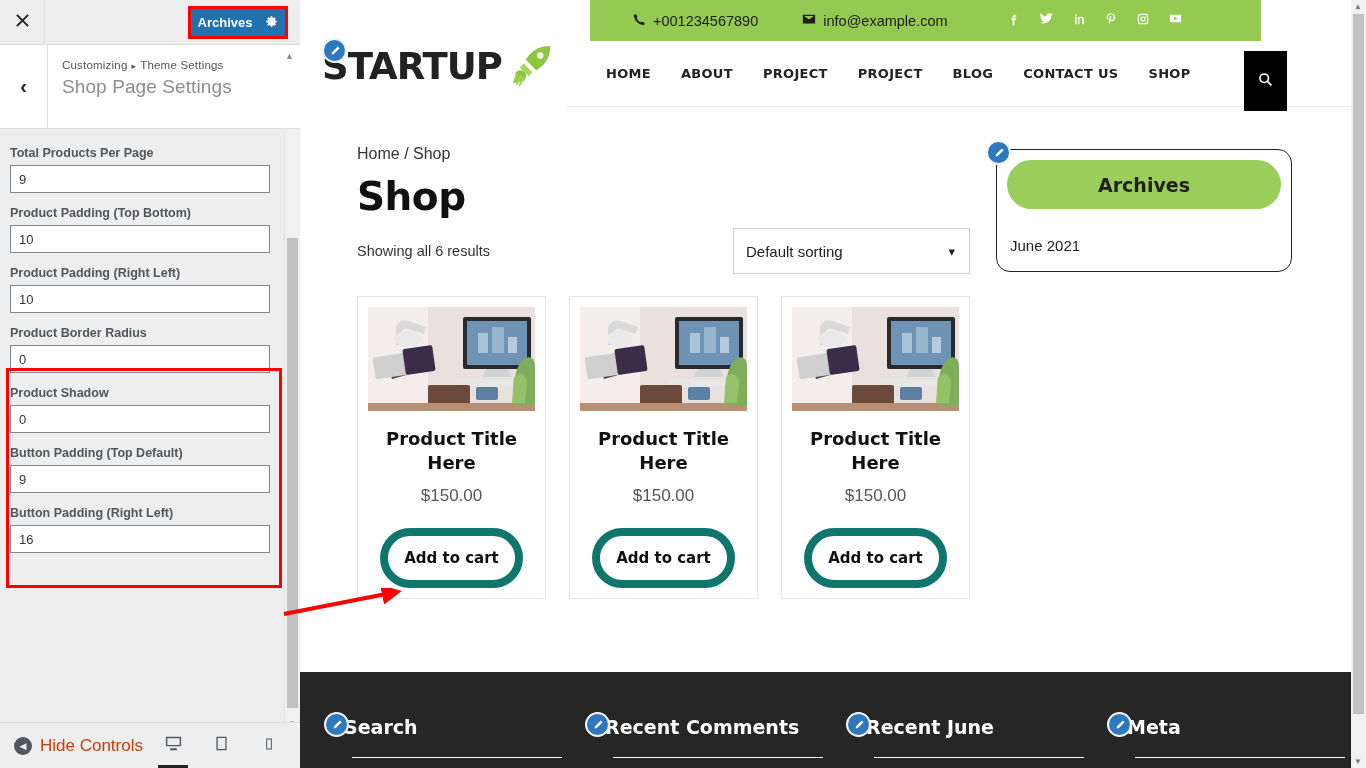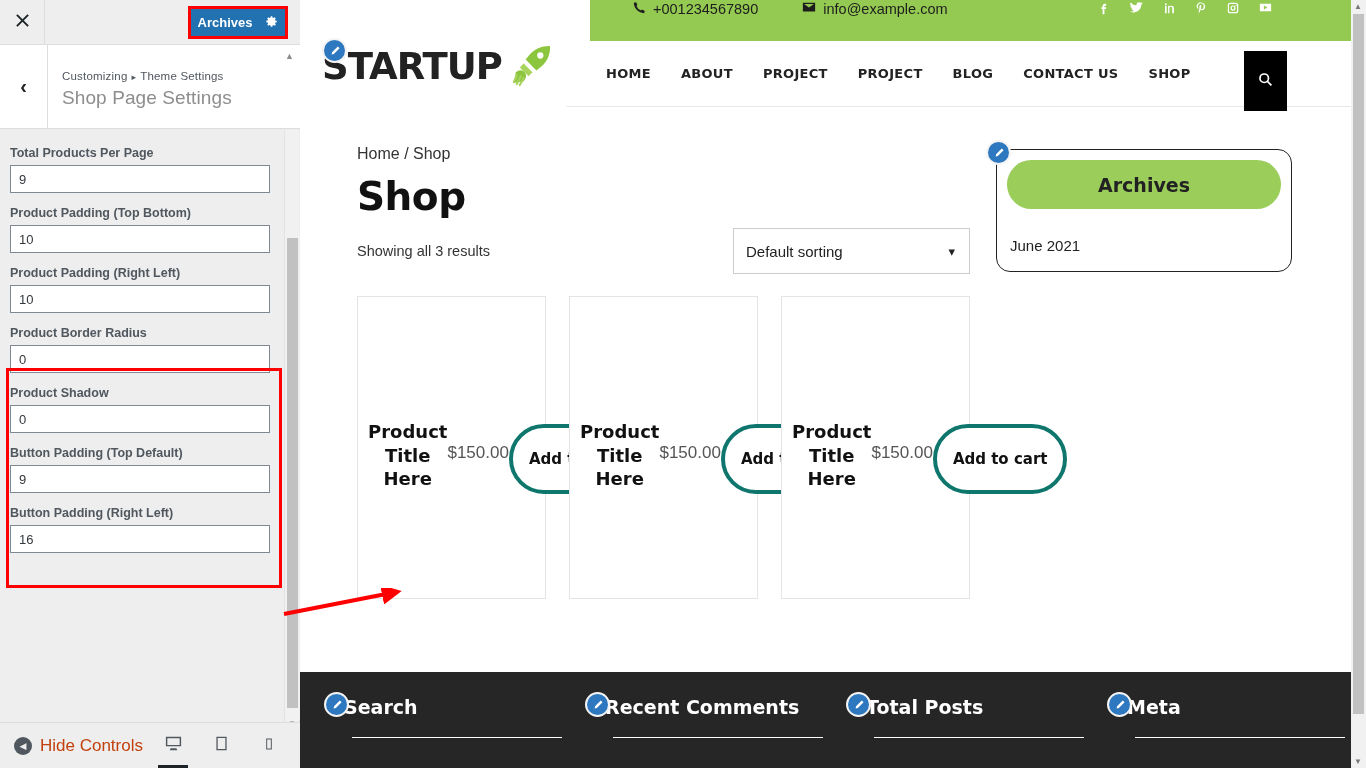--- a/index.html
+++ b/index.html
@@ -58,21 +58,21 @@
     position: relative;
   }
   .cz-back {
     width: 48px;
     display: flex; align-items: center; justify-content: center;
     border-right: 1px solid #ddd;
     background: #fff;
     cursor: pointer;
     font-size: 20px; color: #222; font-weight: bold;
   }
-  .cz-titles { padding: 25px 0 0 14px; flex: 1; }
+  .cz-titles { padding: 14px 0 0 14px; flex: 1; }
   .cz-crumb {
     font-size: 11.5px; color: #50575e; letter-spacing: .2px;
   }
   .cz-crumb .sep { margin: 0 4px; font-size: 9px; }
   .cz-panel-title {
     font-size: 19px; color: #8d8d8d; font-weight: 400;
     margin-top: 5px; letter-spacing: .1px;
   }
   .cz-header-scrollup {
     position: absolute; right: 6px; top: 6px;
@@ -178,23 +178,23 @@
   .pv-scroll-thumb {
     position: absolute; left: 2px; top: 14px;
     width: 11px; height: 700px;
     background: #c1c1c1;
   }
   .pv-scroll-up { position: absolute; left: 3px; top: 2px; font-size: 8px; color: #777; }
   .pv-scroll-down { position: absolute; left: 3px; bottom: 2px; font-size: 8px; color: #777; }
 
   
   .site-topbar {
-    height: 41px; width: 1051px;
+    height: 41px; width: 961px;
     background: #94ca52;
-    display: flex; align-items: flex-start;
+    display: flex; align-items: center;
     position: relative;
   }
   .tb-contact {
     display: flex; align-items: center; gap: 44px;
     margin-left: 333px;
   }
   .tb-item {
     display: flex; align-items: center; gap: 7px;
     color: #1d1d1d; font-size: 14.5px;
   }
@@ -284,21 +284,21 @@
   
   .product-grid {
     display: flex; gap: 23px;
     margin-top: 22px;
   }
   .product-card {
     width: 189px; height: 303px;
     border: 1px solid #e4e4e4;
     background: #fff;
     padding: 10px;
-    display: flex; flex-direction: row; align-items: center;
+    display: flex; flex-direction: column; align-items: center;
     position: relative;
   }
   .product-img {
     width: 167px; height: 113px;
     border-radius: 0;
     overflow: hidden;
     position: relative;
     background: #d8cfcb;
   }
   .product-title {
@@ -306,26 +306,26 @@
     font-size: 18px; font-weight: bold; color: #111;
     text-align: center; line-height: 1.33;
     margin-top: 16px;
   }
   .product-price {
     font-size: 17px; color: #555;
     margin-top: 11px;
   }
   .add-to-cart {
     margin-top: 22px;
-    border: 4px solid #0f766e;
+    border: 8px solid #0f766e;
     background: #fff;
     color: #111;
     font-family: "DejaVu Sans", sans-serif;
     font-size: 15px; font-weight: bold;
-    padding: 22px 16px;
+    padding: 13px 16px;
     border-radius: 50px;
     cursor: pointer;
     white-space: nowrap;
   }
 
   
   .archives-widget {
     position: absolute; left: 696px; top: 42px;
     width: 296px; height: 123px;
     border: 1px solid #222;
@@ -345,21 +345,21 @@
     margin-top: 28px; margin-left: 3px;
     font-size: 15px; color: #222;
   }
 
   
   .site-footer {
     position: absolute; left: 0; top: 672px;
     width: 1051px; height: 96px;
     background: #262626;
     display: flex;
-    padding-top: 24px;
+    padding-top: 44px;
   }
   .footer-col {
     width: 239px;
     margin-left: 22px;
     position: relative;
   }
   .footer-col:first-child { margin-left: 24px; }
   .footer-title {
     font-family: "DejaVu Sans", sans-serif;
     font-size: 19px; font-weight: bold; color: #fff;
@@ -589,21 +589,21 @@
           </svg>
       </span>
     </div>
   </div>
 
   <div class="shop-wrap">
     <div class="breadcrumb">Home / Shop</div>
     <div class="shop-title">Shop</div>
 
     <div class="shop-meta-row">
-      <div class="result-count">Showing all 3 results</div>
+      <div class="result-count">Showing all 6 results</div>
       <div class="select-wrap">
         <select class="sorting-select">
           <option>Default sorting</option>
           <option>Sort by popularity</option>
           <option>Sort by average rating</option>
           <option>Sort by latest</option>
           <option>Sort by price: low to high</option>
           <option>Sort by price: high to low</option>
         </select>
         <span class="select-chev">▾</span>
@@ -728,21 +728,21 @@
       </div>
       <div class="footer-title">Recent Comments</div>
       <div class="footer-rule"></div>
     </div>
     <div class="footer-col">
       <div class="edit-pencil" style="left:0px; top:-4px;">
         <svg viewBox="0 0 16 16" width="12" height="12">
             <path d="M11.7 1.9l2.4 2.4-7.6 7.6-3 .6.6-3 7.6-7.6z"></path>
           </svg>
       </div>
-      <div class="footer-title">Total Posts</div>
+      <div class="footer-title">Recent June</div>
       <div class="footer-rule"></div>
     </div>
     <div class="footer-col">
       <div class="edit-pencil" style="left:0px; top:-4px;">
         <svg viewBox="0 0 16 16" width="12" height="12">
             <path d="M11.7 1.9l2.4 2.4-7.6 7.6-3 .6.6-3 7.6-7.6z"></path>
           </svg>
       </div>
       <div class="footer-title">Meta</div>
       <div class="footer-rule"></div>

